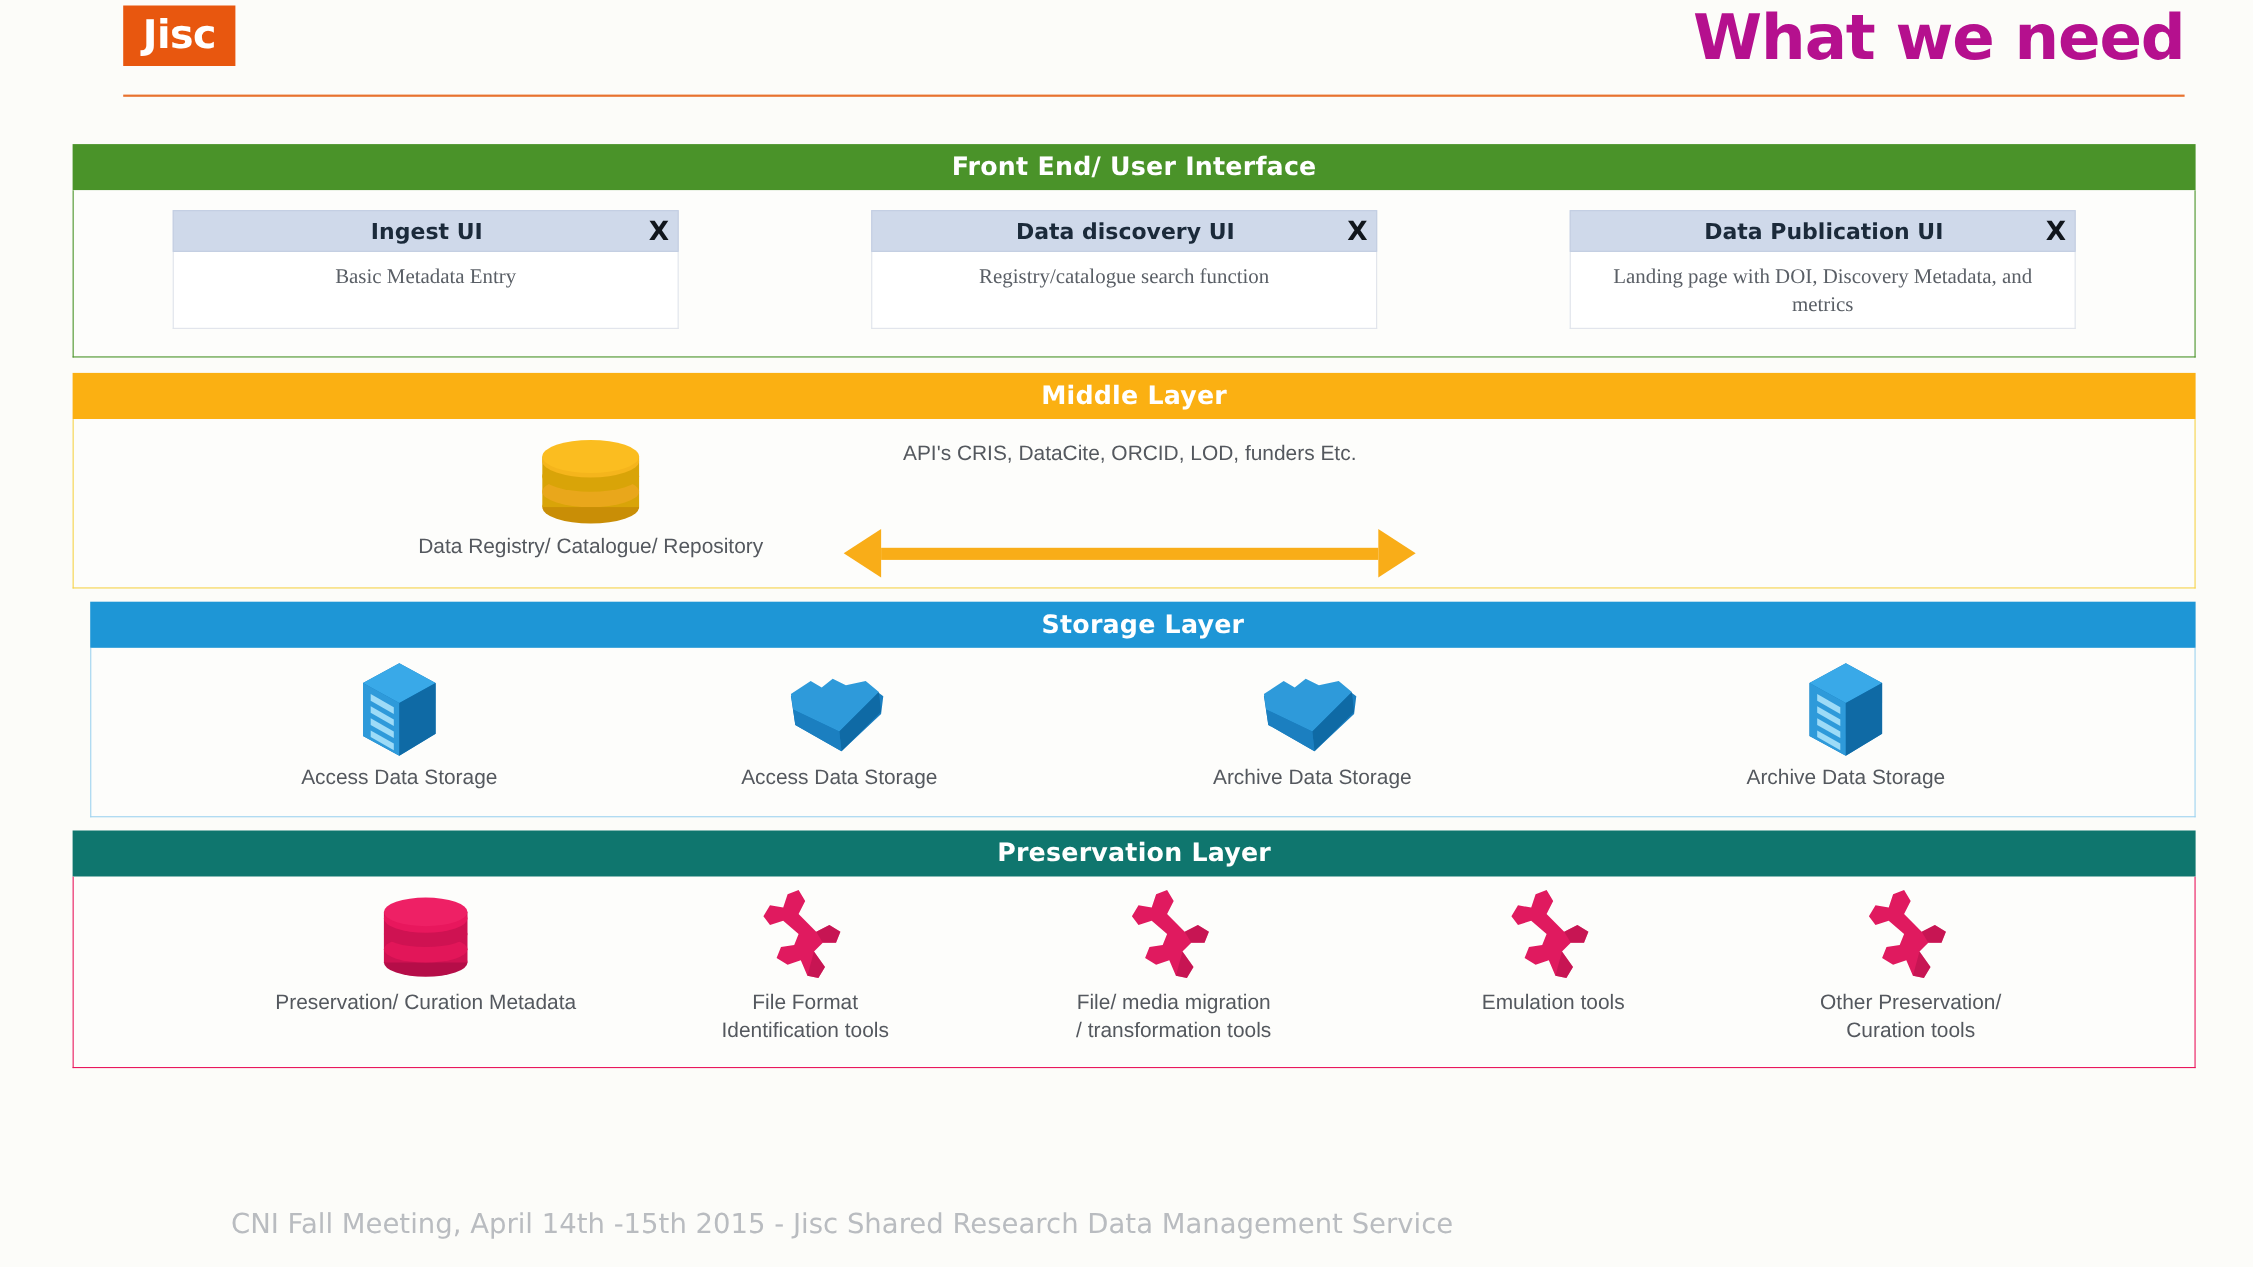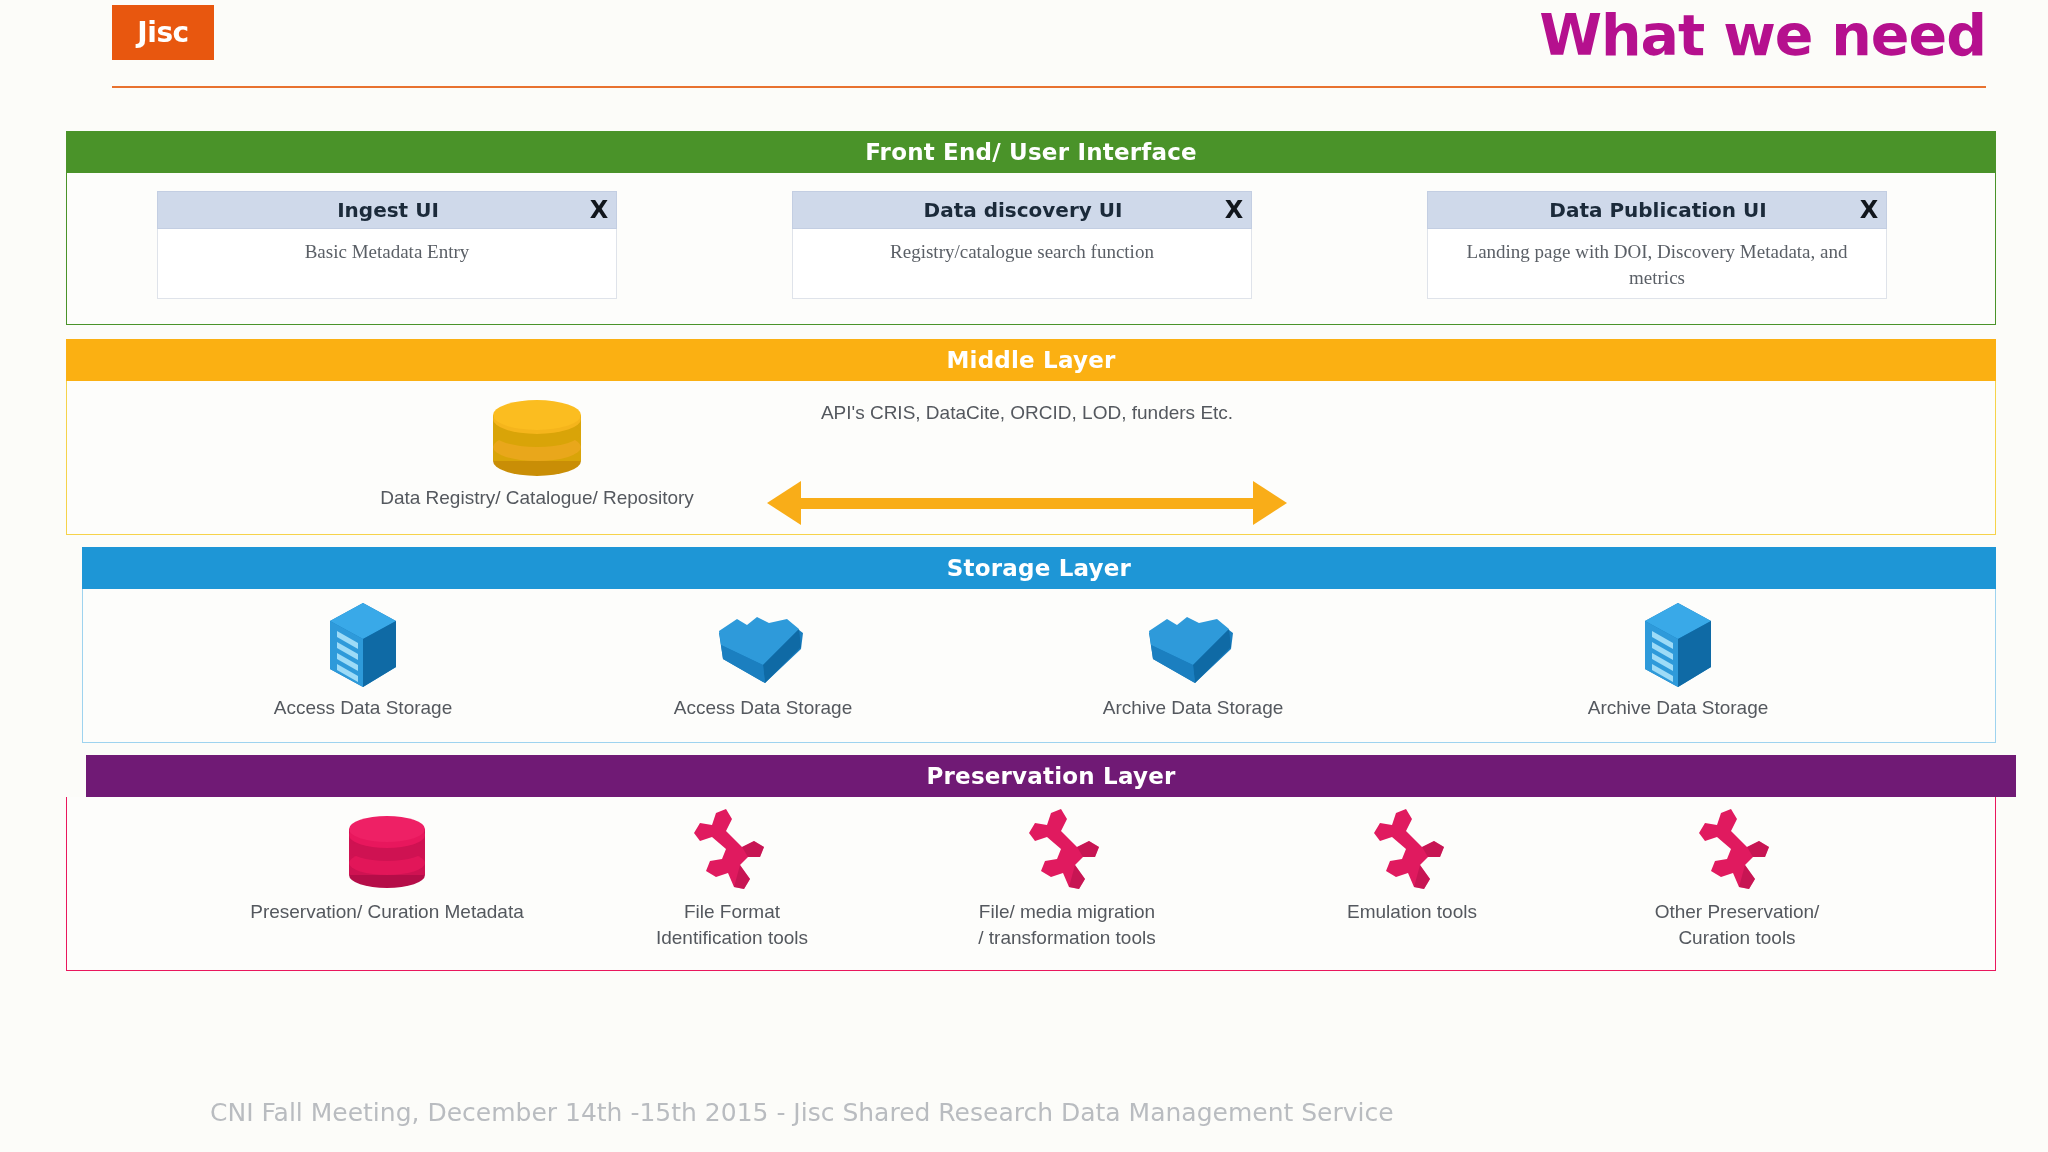--- a/index.html
+++ b/index.html
@@ -11,21 +11,21 @@
     position:relative;
   }
 
   
   .slide-header{position:absolute;left:0;top:0;width:2048px;height:96px;}
   .logo{
     position:absolute;left:112px;top:5px;width:102px;height:55px;
     background:#e8570f;display:flex;align-items:center;justify-content:center;
   }
   .logo-text{
-    color:#ffffff;font-size:28px;font-weight:bold;letter-spacing:-0.5px;
+    color:#ffffff;font-size:36px;font-weight:bold;letter-spacing:-0.5px;
     font-family:"DejaVu Sans", sans-serif;line-height:1;
   }
   .title{
     position:absolute;right:62px;top:2px;
     color:#b5108e;font-size:57px;font-weight:bold;letter-spacing:-1px;
     font-family:"DejaVu Sans", sans-serif;white-space:nowrap;
   }
   .header-rule{
     position:absolute;left:112px;top:86px;width:1874px;height:2px;background:#e8722f;
   }
@@ -59,21 +59,21 @@
 
   .layer-middle{top:208px;height:196px;}
   .layer-middle .layer-bar{background:#fbb012;}
   .layer-middle .layer-body{height:154px;border:1px solid #f6d34a;border-top:none;}
 
   .layer-storage{top:416px;height:196px;padding-left:16px;}
   .layer-storage .layer-bar{background:#1e96d6;}
   .layer-storage .layer-body{height:154px;border:1px solid #9ed3ef;border-top:none;}
 
   .layer-preservation{top:624px;height:216px;}
-  .layer-preservation .layer-bar{background:#701a75;margin-left:20px;}
+  .layer-preservation .layer-bar{background:#0f766e;}
   .layer-preservation .layer-body{height:174px;border:1px solid #e9175d;border-top:none;}
 
   
   .ui-cards{position:absolute;left:0;top:0;width:100%;height:100%;}
   .ui-card{position:absolute;top:18px;width:460px;}
   .ui-card.c0{left:90px;}
   .ui-card.c1{left:725px;}
   .ui-card.c2{left:1360px;}
   .ui-card-head{
     height:38px;background:#cfd9ea;border:1px solid #c3cee2;box-sizing:border-box;
@@ -358,13 +358,13 @@
           </svg>
         </div>
         <div class="item-label">Emulation tools</div>
       </div>
 
     </div>
   </div>
 
 </div>
 
-<div class="footer">CNI Fall Meeting, December 14th -15th 2015 - Jisc Shared Research Data Management Service</div>
+<div class="footer">CNI Fall Meeting, April 14th -15th 2015 - Jisc Shared Research Data Management Service</div>
 
 </body></html>

